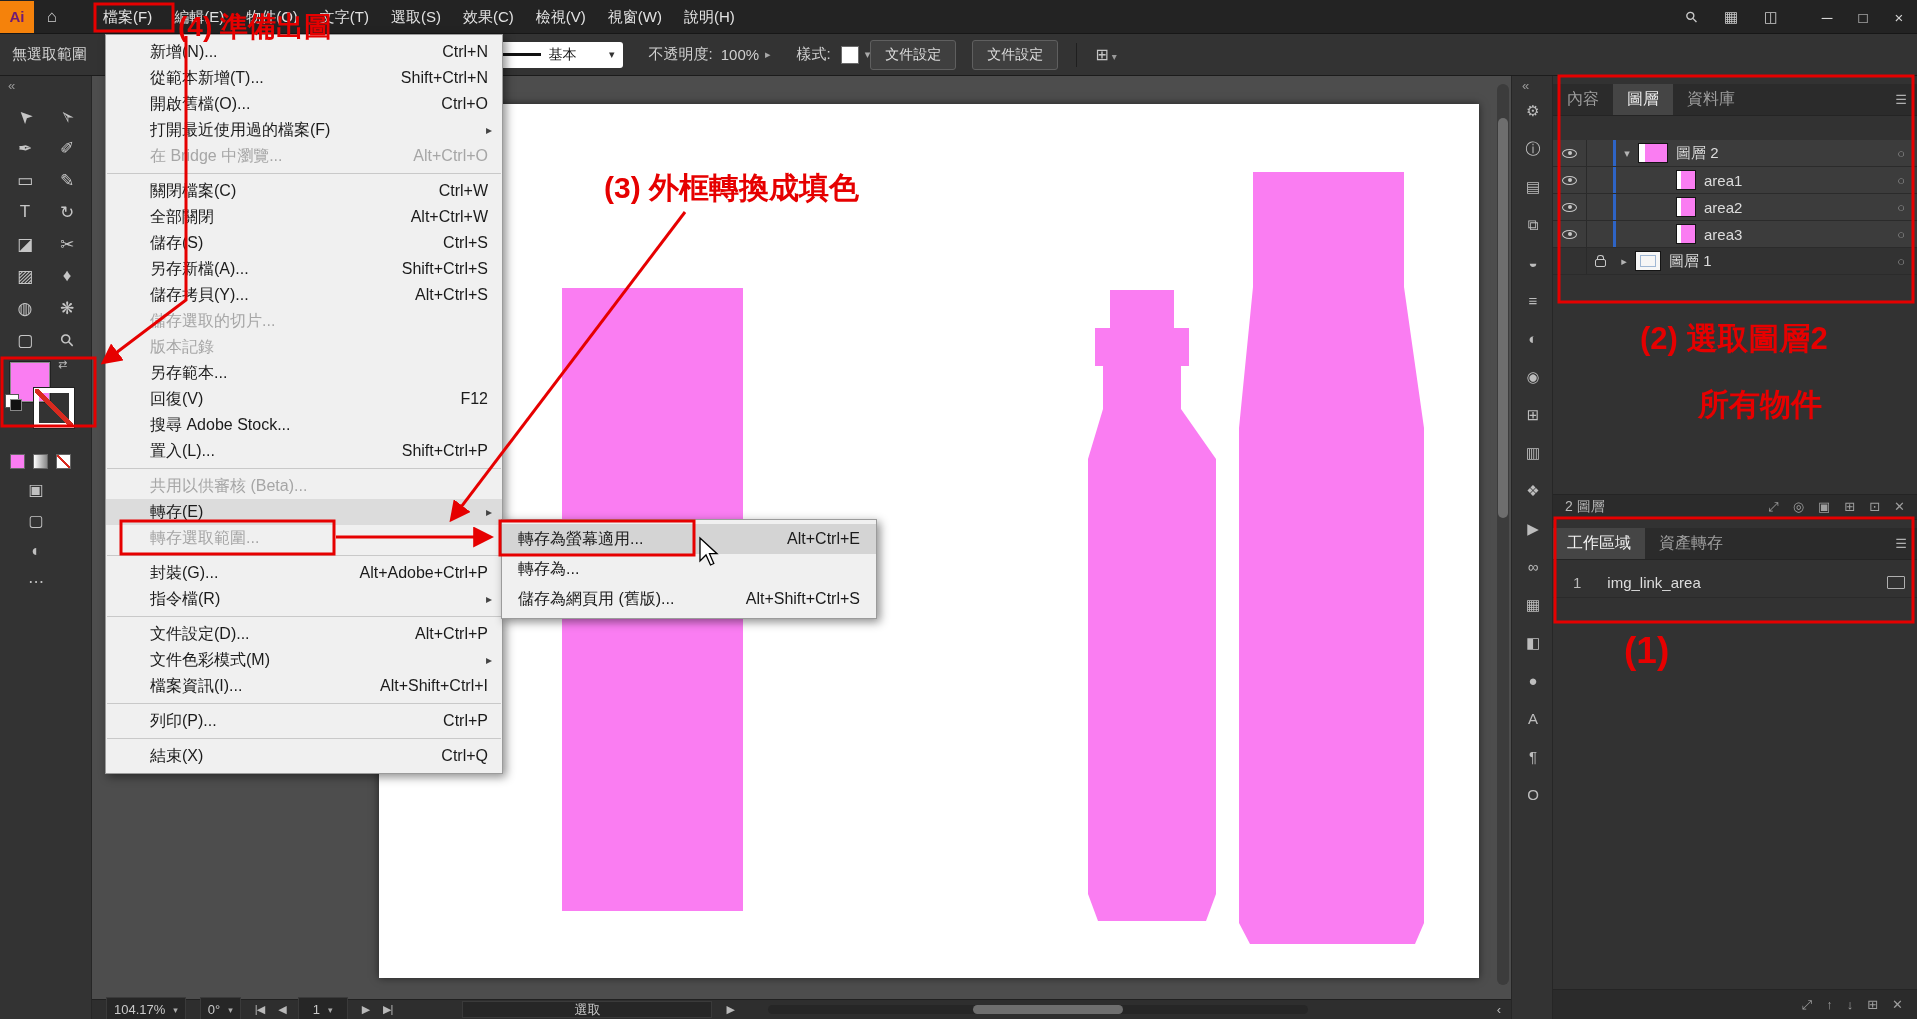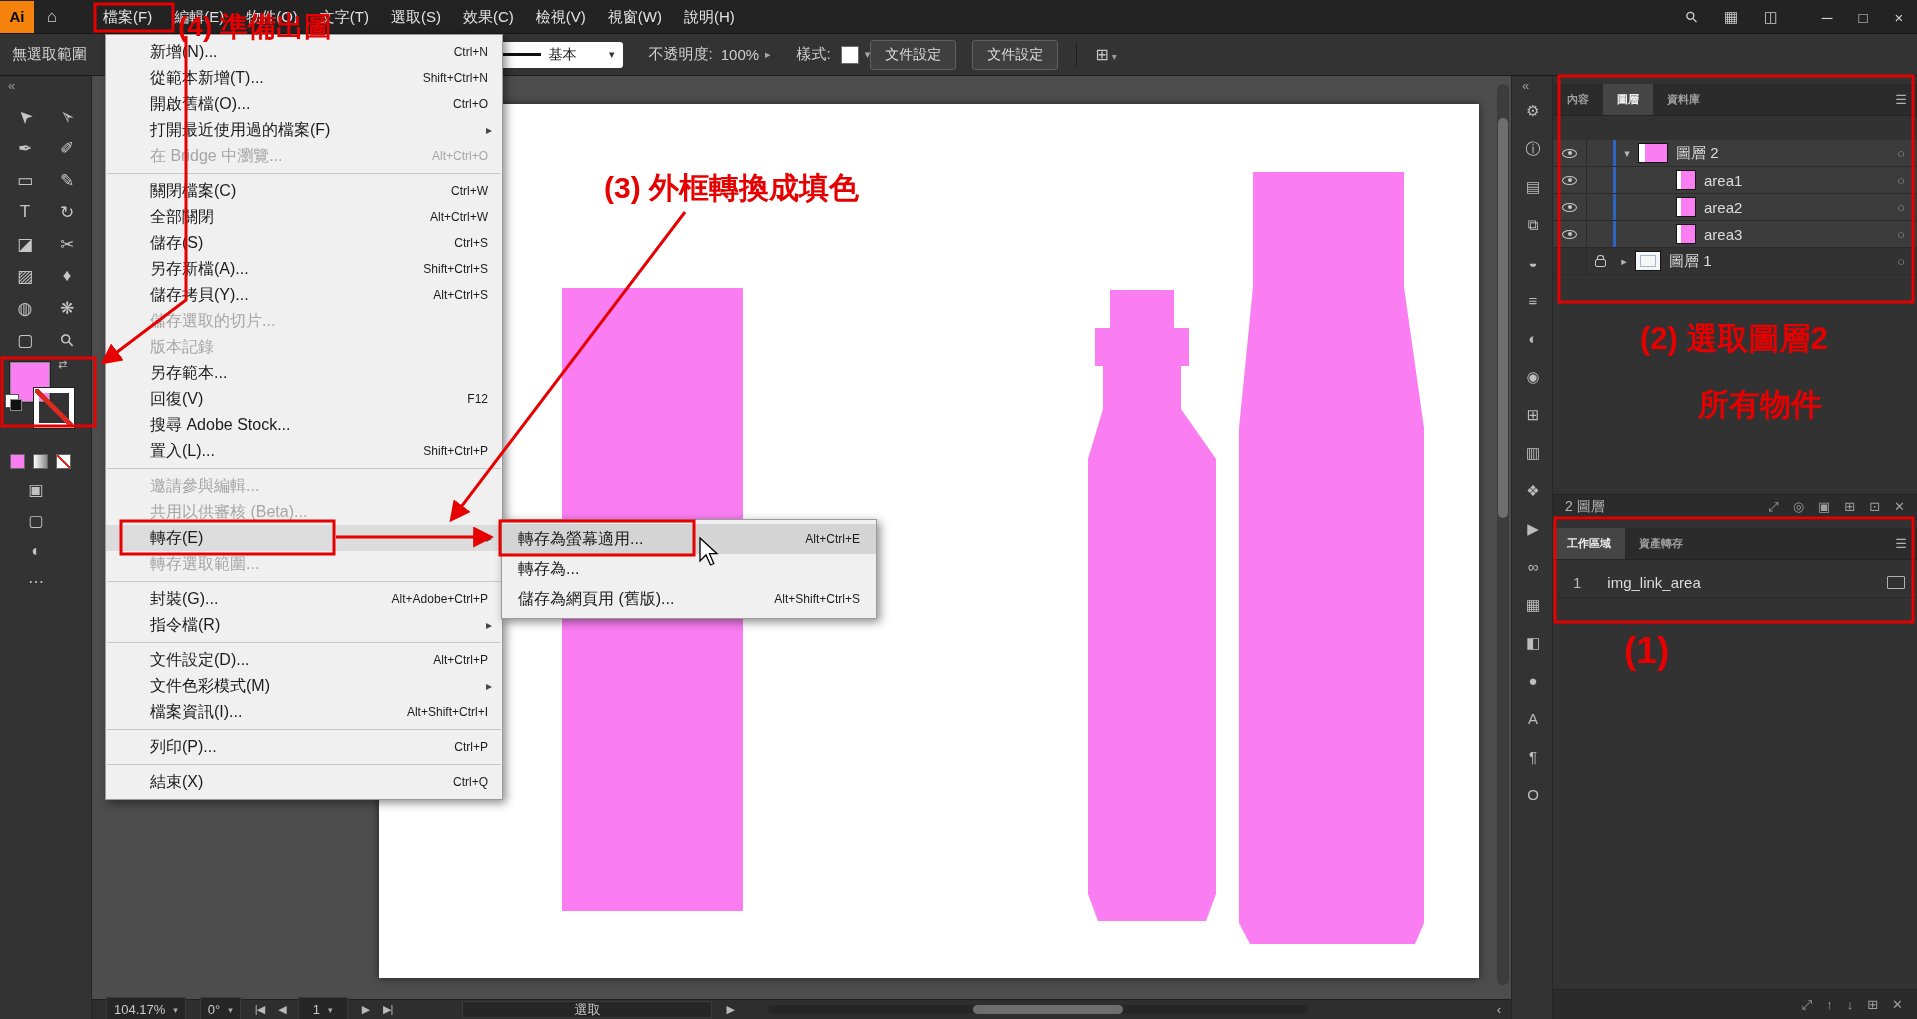--- a/index.html
+++ b/index.html
@@ -1,21 +1,21 @@
 <!DOCTYPE html>
 <html style="--magenta: #fa7df2; --ann-red: #e60000; --sel-blue: #2e64c5;"><head>
 <meta charset="utf-8">
 <style>
   *{margin:0;padding:0;box-sizing:border-box;font-family:"Liberation Sans","DejaVu Sans",sans-serif;}
   body{background:#1e1e1e;width:1917px;height:1019px;overflow:hidden;}
   .app{position:relative;width:1917px;height:1019px;background:#4d4d4d;overflow:hidden;}
 
   
   .titlebar{position:absolute;left:0;top:0;width:1917px;height:34px;background:#232323;display:flex;align-items:center;z-index:10;border-bottom:1px solid #171717;}
-  .ai-logo{width:34px;height:32px;background:#f5820b;color:#000000;font-weight:bold;font-size:15px;display:flex;align-items:center;justify-content:center;}
+  .ai-logo{width:34px;height:32px;background:#f5820b;color:#701a75;font-weight:bold;font-size:15px;display:flex;align-items:center;justify-content:center;}
   .home-icon{width:36px;height:34px;color:#cfcfcf;font-size:17px;display:flex;align-items:center;justify-content:center;}
   .menubar{display:flex;height:34px;margin-left:22px;}
   .mb-item{padding:0 11px;line-height:34px;font-size:15px;color:#e2e2e2;white-space:nowrap;cursor:default;}
   .tb-right{position:absolute;right:0;top:0;height:34px;display:flex;align-items:center;}
   .tb-icon{width:40px;height:34px;display:flex;align-items:center;justify-content:center;color:#c9c9c9;font-size:15px;}
   .rot45{display:inline-block;transform:rotate(-45deg);}
   .win-controls{display:flex;margin-left:18px;}
   .win-btn{width:36px;height:34px;display:flex;align-items:center;justify-content:center;color:#d6d6d6;font-size:15px;}
 
   
@@ -83,21 +83,21 @@
   .icon-strip{position:absolute;left:1511px;top:76px;width:42px;height:943px;background:#333333;border-left:1px solid #262626;border-right:1px solid #262626;z-index:4;}
   .icon-strip .collapse-chip{left:10px;}
   .strip-icons{position:absolute;left:0;top:26px;width:42px;display:flex;flex-direction:column;align-items:center;gap:20px;color:#bdbdbd;font-size:15px;}
   .strip-icon{height:18px;line-height:18px;}
 
   
   .right-panel{position:absolute;left:1553px;top:76px;width:364px;height:943px;background:#323232;z-index:4;color:#d6d6d6;}
   .panel-tabs{position:absolute;left:0;right:0;height:32px;background:#2b2b2b;border-bottom:1px solid #242424;display:flex;align-items:stretch;}
   .panel-tabs.upper{top:8px;}
   .panel-tabs.lower{top:452px;}
-  .ptab{padding:0 14px;font-size:11px;color:#9d9d9d;display:flex;align-items:center;font-weight:bold;}
+  .ptab{padding:0 14px;font-size:16px;color:#9d9d9d;display:flex;align-items:center;}
   .ptab.active{background:#454545;color:#f0f0f0;}
   .panel-menu-icon{margin-left:auto;margin-right:10px;align-self:center;color:#b0b0b0;font-size:13px;}
   #layers-list{position:absolute;left:0;right:0;top:64px;}
   .layer-row{height:27px;display:flex;align-items:center;border-bottom:1px solid #2b2b2b;}
   .layer-row.selected{background:#3c3c3c;}
   .cell{display:flex;align-items:center;justify-content:center;align-self:stretch;}
   .eye-cell{width:34px;border-right:1px solid #2a2a2a;}
   .lock-cell{width:26px;}
   .eye{width:15px;height:9px;border:1.5px solid #c7c7c7;border-radius:50%;position:relative;display:inline-block;}
   .eye::after{content:'';position:absolute;left:50%;top:50%;width:4px;height:4px;margin:-2px 0 0 -2px;border-radius:50%;background:#c7c7c7;}
@@ -120,21 +120,21 @@
   .ab-name{color:#dddddd;font-size:15px;}
   .ab-icon{margin-left:auto;margin-right:12px;width:18px;height:13px;border:1.5px solid #b0b0b0;border-radius:1px;}
   .panel-bottom-bar{position:absolute;left:0;right:0;bottom:0;height:30px;background:#2b2b2b;border-top:1px solid #242424;display:flex;align-items:center;justify-content:flex-end;gap:14px;padding-right:14px;color:#9f9f9f;font-size:13px;}
   .mini-icon{display:inline-block;}
 
   
   .menu-popup{position:absolute;left:105px;top:34px;width:398px;background:#f0f0f0;border:1px solid #9b9b9b;box-shadow:3px 3px 9px rgba(0,0,0,.45);padding:4px 0;z-index:50;font-size:16px;color:#1b1b1b;}
   .menu-item{height:26px;display:flex;align-items:center;padding:0 14px 0 44px;position:relative;white-space:nowrap;}
   .menu-item.highlighted{background:#dcdcdc;}
   .menu-item.disabled{color:#a6a6a6;}
-  .mi-shortcut{margin-left:auto;font-size:12px;}
+  .mi-shortcut{margin-left:auto;font-size:16px;}
   .mi-arrow{position:absolute;right:10px;font-size:12px;color:#444;}
   .menu-sep{height:1px;background:#c9c9c9;margin:4px 1px;}
   .submenu-popup{position:absolute;left:501px;top:519px;width:376px;background:#f0f0f0;border:1px solid #9b9b9b;box-shadow:3px 3px 9px rgba(0,0,0,.45);padding:4px 0;z-index:51;font-size:16px;color:#1b1b1b;}
   .submenu-popup .menu-item{height:30px;padding:12px 16px;}
   .submenu-popup .menu-item.highlighted{background:#d4d4d4;}
 
   
   .red-overlay{position:absolute;inset:0;width:1917px;height:1019px;z-index:90;pointer-events:none;}
   .rbox{fill:none;stroke:var(--ann-red);stroke-width:3;}
   .rline{fill:none;stroke:var(--ann-red);stroke-width:3;}
@@ -494,23 +494,20 @@
       </div>
       <div class="menu-item">
         <span class="mi-label">搜尋 Adobe Stock...</span>
       </div>
       <div class="menu-item">
         <span class="mi-label">置入(L)...</span>
         <span class="mi-shortcut">Shift+Ctrl+P</span>
       </div>
       <div class="menu-sep"></div>
       <div class="menu-item disabled">
-        <span class="mi-label">邀請參與編輯...</span>
-      </div>
-      <div class="menu-item disabled">
         <span class="mi-label">共用以供審核 (Beta)...</span>
       </div>
       <div class="menu-item highlighted">
         <span class="mi-label">轉存(E)</span>
         <span class="mi-arrow">▸</span>
       </div>
       <div class="menu-item disabled">
         <span class="mi-label">轉存選取範圍...</span>
       </div>
       <div class="menu-sep"></div>

